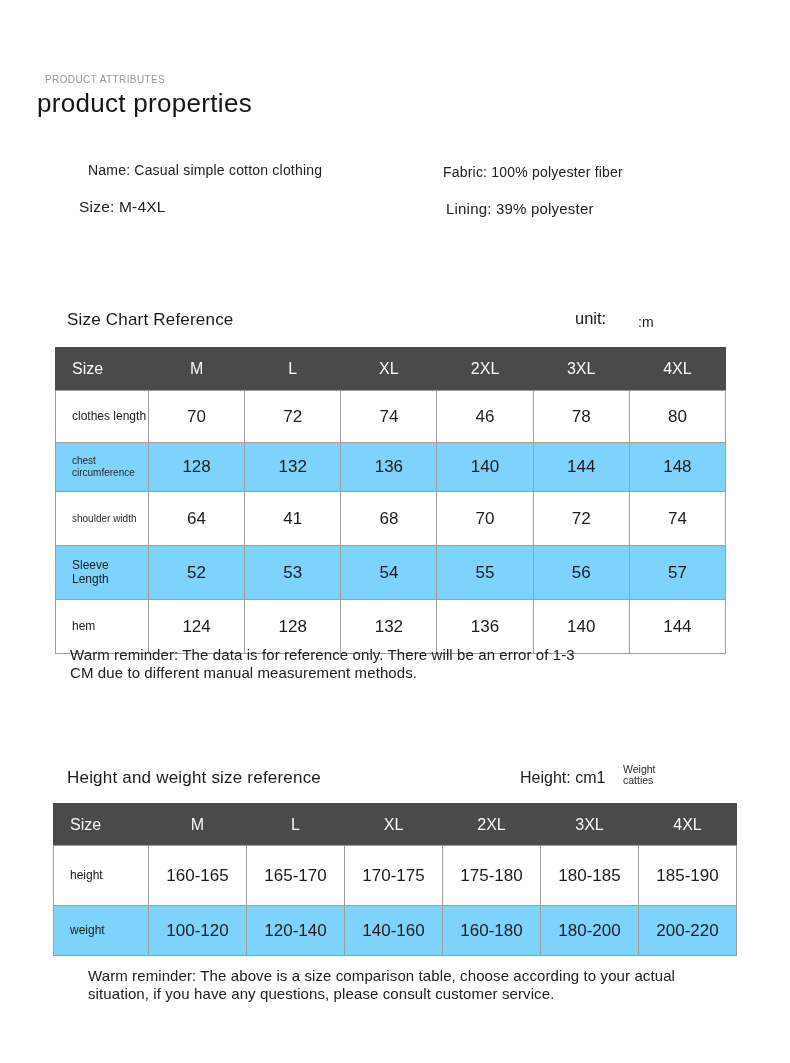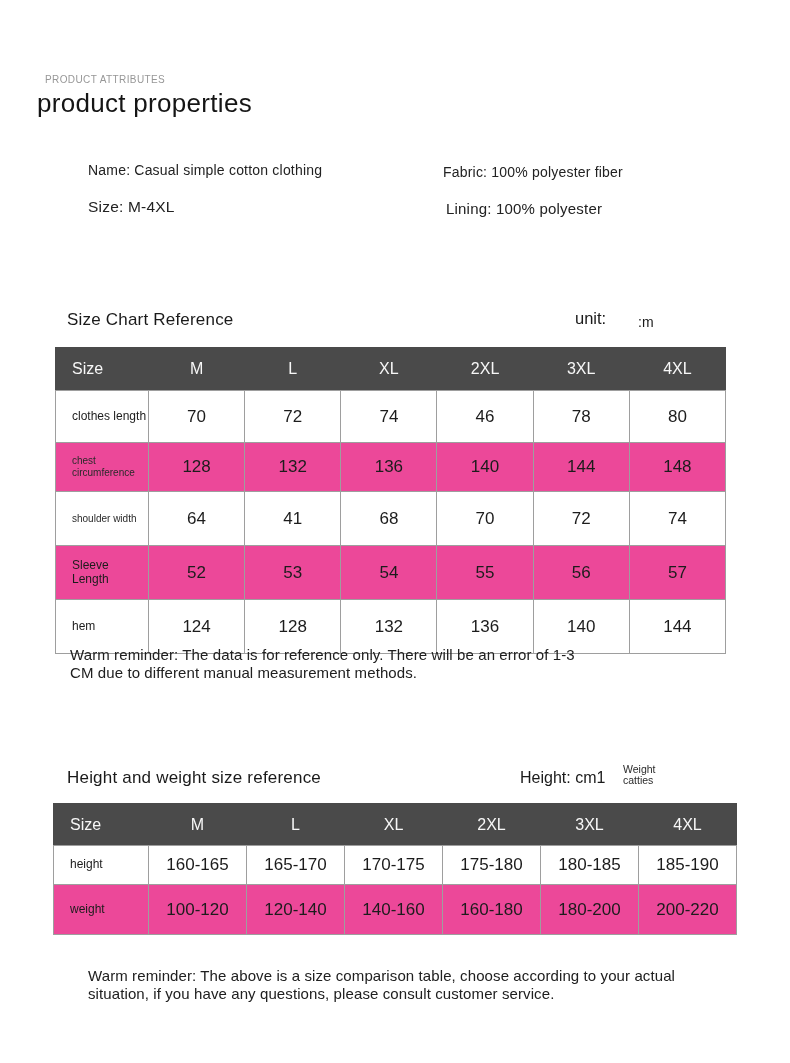--- a/index.html
+++ b/index.html
@@ -20,21 +20,21 @@
   }
   .title {
     position: absolute; left: 37px; top: 88px;
     font-size: 26px; font-weight: 400; color: #151515; letter-spacing: 0.3px;
   }
 
   
   .attr { position: absolute; font-size: 14px; color: #222; letter-spacing: 0.2px; }
   .attr-name   { left: 88px;  top: 162px; }
   .attr-fabric { left: 443px; top: 164px; }
-  .attr-size   { left: 88px;  top: 198px; font-size: 15.5px; }
+  .attr-size   { left: 79px;  top: 198px; font-size: 15.5px; }
   .attr-lining { left: 446px; top: 200px; font-size: 15px; }
 
   
   .sec-heading { position: absolute; font-size: 17px; color: #1a1a1a; letter-spacing: 0.2px; }
   .h-size-chart { left: 67px; top: 310px; }
   .h-hw-chart   { left: 67px; top: 768px; }
   .unit-label { position: absolute; left: 575px; top: 309px; font-size: 16.5px; color: #1a1a1a; }
   .unit-value { position: absolute; left: 638px; top: 314px; font-size: 14px; color: #1a1a1a; }
   .hw-unit-height { position: absolute; left: 520px; top: 769px; font-size: 16px; color: #1a1a1a; }
   .hw-unit-weight {
@@ -66,45 +66,45 @@
   }
   .t1 thead th { height: 43px; }
   .t2 thead th { height: 42px; }
   .size-table th.label-col, .size-table td.label-cell {
     text-align: left;
     padding-left: 16px;
   }
   .size-table td { font-size: 17px; color: #1c1c1c; }
   .size-table td.label-cell { font-size: 12px; line-height: 1.15; }
   .size-table td.label-cell.small { font-size: 10px; line-height: 1.2; color: #2a2a2a; }
-  .row-gray td { background: #ec4899; }
+  .row-gray td { background: #7dd3fc; }
   .row-white td { background: #ffffff; }
   .t1 tr.r0 td { height: 52px; }
   .t1 tr.r1 td { height: 49px; }
   .t1 tr.r2 td, .t1 tr.r3 td, .t1 tr.r4 td { height: 54px; }
-  .t2 tr.r0 td { height: 39px; }
+  .t2 tr.r0 td { height: 60px; }
   .t2 tr.r1 td { height: 50px; }
 
   
   .note { position: absolute; font-size: 15px; line-height: 17.5px; color: #202020; letter-spacing: 0.1px; }
   .note-1 { left: 70px; top: 646px; width: 668px; }
   .note-2 { left: 88px; top: 967px; width: 700px; }
 </style>
 </head>
 <body>
 
 <div class="page">
 
   <div class="eyebrow">PRODUCT ATTRIBUTES</div>
   <div class="title">product properties</div>
 
   <div class="attr attr-name">Name: Casual simple cotton clothing</div>
   <div class="attr attr-fabric">Fabric: 100% polyester fiber</div>
   <div class="attr attr-size">Size: M-4XL</div>
-  <div class="attr attr-lining">Lining: 100% polyester</div>
+  <div class="attr attr-lining">Lining: 39% polyester</div>
 
   <div class="sec-heading h-size-chart">Size Chart Reference</div>
   <div class="unit-label">unit:</div>
   <div class="unit-value">:m</div>
 
   <table class="size-table t1">
     <colgroup>
         <col style="width:93px">
         <col>
         <col>

